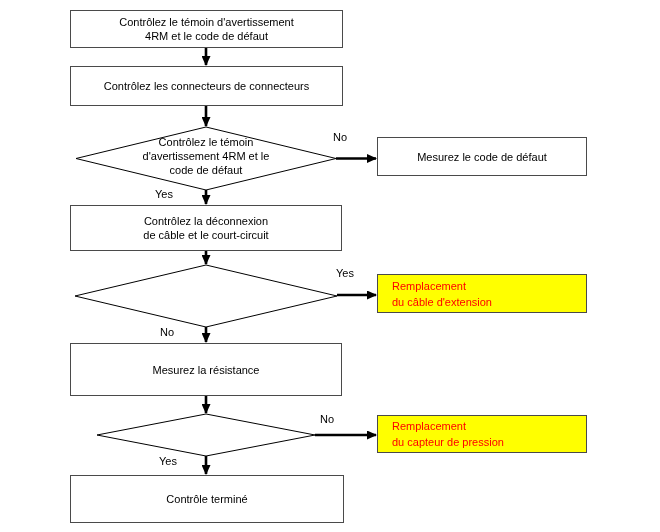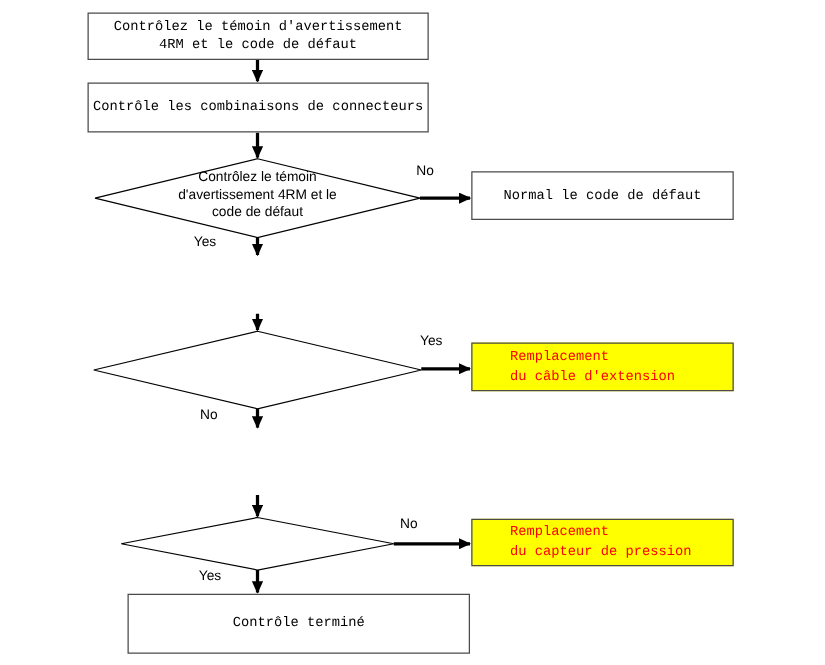--- a/index.html
+++ b/index.html
@@ -19,27 +19,27 @@
     z-index: 1;
     box-sizing: border-box;
     background: var(--node-bg, #ffffff);
     border: 1px solid var(--node-border, #4a4a4a);
     display: flex;
     align-items: center;
     justify-content: center;
     text-align: center;
     line-height: 14px;
   }
-  .node .label { white-space: pre-line; font-family: Liberation Mono, monospace; }
+  .node .label { white-space: pre-line; }
   .node.highlight {
     background: var(--highlight-bg, #ffff00);
     color: var(--highlight-text, #ff0000);
     justify-content: flex-start;
     text-align: left;
-    padding-left: 30px;
+    padding-left: 14px;
     line-height: 16px;
   }
   .dtext {
     position: absolute;
     z-index: 1;
     text-align: center;
     line-height: 14px;
     white-space: pre-line;
   }
   .elabel {
@@ -77,40 +77,47 @@
     <polygon points="206,265 337,296 206,327 75,296" fill="#fff" stroke="#000" stroke-width="1"></polygon>
     <polygon points="206,414 315,435 206,456 97,435" fill="#fff" stroke="#000" stroke-width="1"></polygon>
   </svg>
 
   <div class="node" style="left:70px; top:10px; width:273px; height:38px;">
     <span class="label">Contrôlez le témoin d'avertissement
 4RM et le code de défaut</span>
   </div>
 
   <div class="node" style="left:70px; top:66px; width:273px; height:40px;">
-    <span class="label">Contrôle les combinaisons de connecteurs</span>
+    <span class="label">Contrôlez les connecteurs de connecteurs</span>
   </div>
 
   <div class="node" style="left:377px; top:137px; width:210px; height:39px;">
-    <span class="label">Normal le code de défaut</span>
+    <span class="label">Mesurez le code de défaut</span>
   </div>
 
+  <div class="node" style="left:70px; top:205px; width:272px; height:46px;">
+    <span class="label">Contrôlez la déconnexion
+de câble et le court-circuit</span>
+  </div>
 
   <div class="node highlight" style="left:377px; top:274px; width:210px; height:39px;">
     <span class="label">Remplacement
 du câble d'extension</span>
   </div>
 
+  <div class="node" style="left:70px; top:343px; width:272px; height:53px;">
+    <span class="label">Mesurez la résistance</span>
+  </div>
 
   <div class="node highlight" style="left:377px; top:415px; width:210px; height:38px;">
     <span class="label">Remplacement
 du capteur de pression</span>
   </div>
 
-  <div class="node" style="left:70px; top:475px; width:274px; height:48px;margin-left:32px;">
+  <div class="node" style="left:70px; top:475px; width:274px; height:48px;">
     <span class="label">Contrôle terminé</span>
   </div>
 
   <div class="dtext" style="left:96px; top:135px; width:220px;">Contrôlez le témoin
 d'avertissement 4RM et le
 code de défaut</div>
 
   <div class="elabel" style="left:155px; top:188px; width:40px;">Yes</div>
   <div class="elabel" style="left:333px; top:131px; width:40px;">No</div>
   <div class="elabel" style="left:336px; top:267px; width:40px;">Yes</div>

